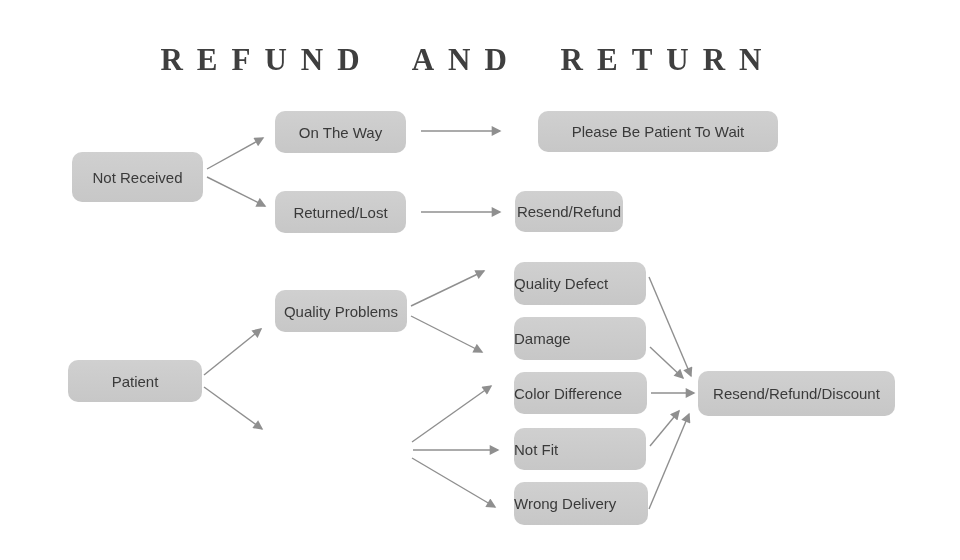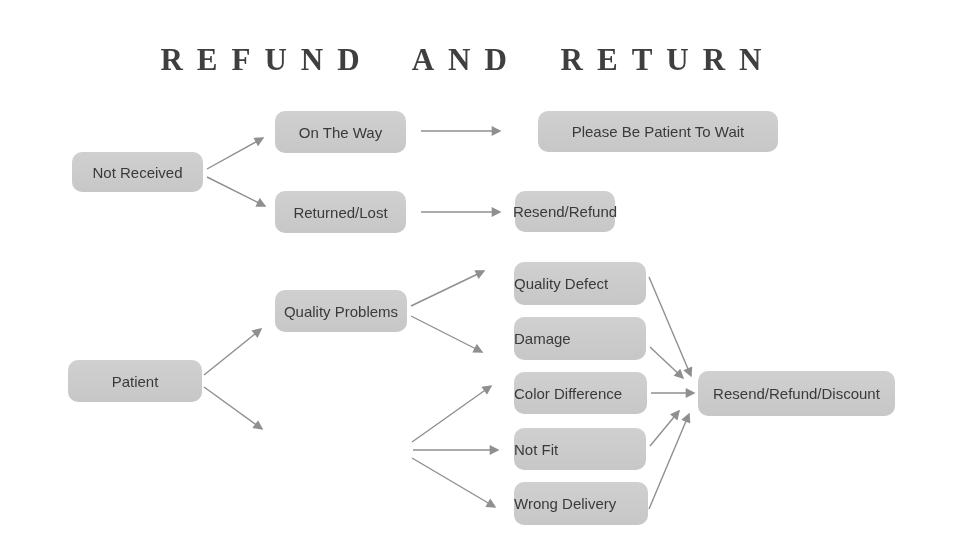--- a/index.html
+++ b/index.html
@@ -69,25 +69,25 @@
       <line x1="413" y1="450" x2="498" y2="450" marker-end="url(#arrowhead)" stroke="#8f8f8f"></line>
       <line x1="412" y1="458" x2="495" y2="507" marker-end="url(#arrowhead)" stroke="#8f8f8f"></line>
       <line x1="649" y1="277" x2="691" y2="376" marker-end="url(#arrowhead)" stroke="#8f8f8f"></line>
       <line x1="650" y1="347" x2="683" y2="378" marker-end="url(#arrowhead)" stroke="#8f8f8f"></line>
       <line x1="651" y1="393" x2="694" y2="393" marker-end="url(#arrowhead)" stroke="#8f8f8f"></line>
       <line x1="650" y1="446" x2="679" y2="411" marker-end="url(#arrowhead)" stroke="#8f8f8f"></line>
       <line x1="649" y1="509" x2="689" y2="414" marker-end="url(#arrowhead)" stroke="#8f8f8f"></line>
     </g>
   </svg>
 
-  <div class="node" style="left:72px;  top:152px; width:131px; height:40px;">Not Received</div>
+  <div class="node" style="left:72px;  top:152px; width:131px; height:50px;">Not Received</div>
   <div class="node" style="left:275px; top:111px; width:131px; height:42px;">On The Way</div>
   <div class="node" style="left:275px; top:191px; width:131px; height:42px;">Returned/Lost</div>
   <div class="node" style="left:515px; top:111px; width:240px; height:41px;margin-left:23px;">Please Be Patient To Wait</div>
-  <div class="node" style="left:515px; top:191px; width:100px; height:41px;">Resend/Refund</div>
+  <div class="node" style="left:515px; top:191px; width:108px; height:41px;">Resend/Refund</div>
   <div class="node" style="left:68px;  top:360px; width:134px; height:42px;">Patient</div>
   <div class="node" style="left:275px; top:290px; width:132px; height:42px;">Quality Problems</div>
   <div class="node left-align" style="left:514px; top:262px; width:132px; height:43px;">Quality Defect</div>
   <div class="node left-align" style="left:514px; top:317px; width:132px; height:43px;">Damage</div>
   <div class="node left-align" style="left:514px; top:372px; width:133px; height:42px;">Color Difference</div>
   <div class="node left-align" style="left:514px; top:428px; width:132px; height:42px;">Not Fit</div>
   <div class="node left-align" style="left:514px; top:482px; width:134px; height:43px;">Wrong Delivery</div>
   <div class="node" style="left:698px; top:371px; width:197px; height:45px;">Resend/Refund/Discount</div>
 
 </div>

